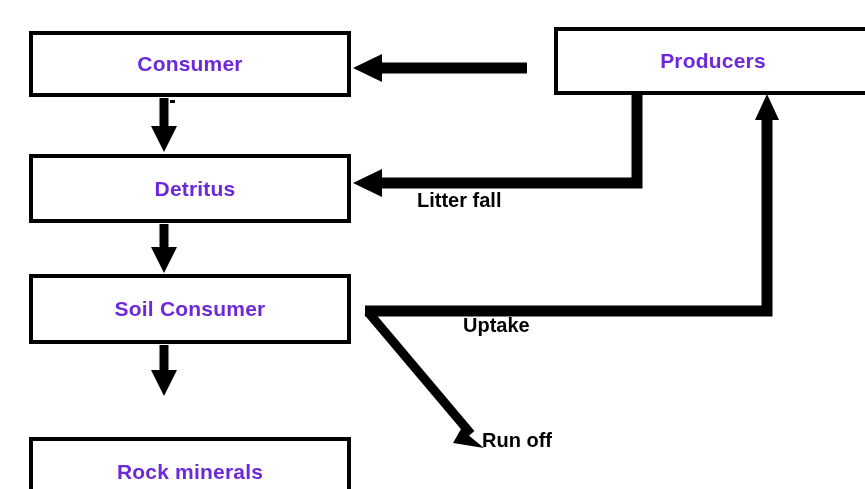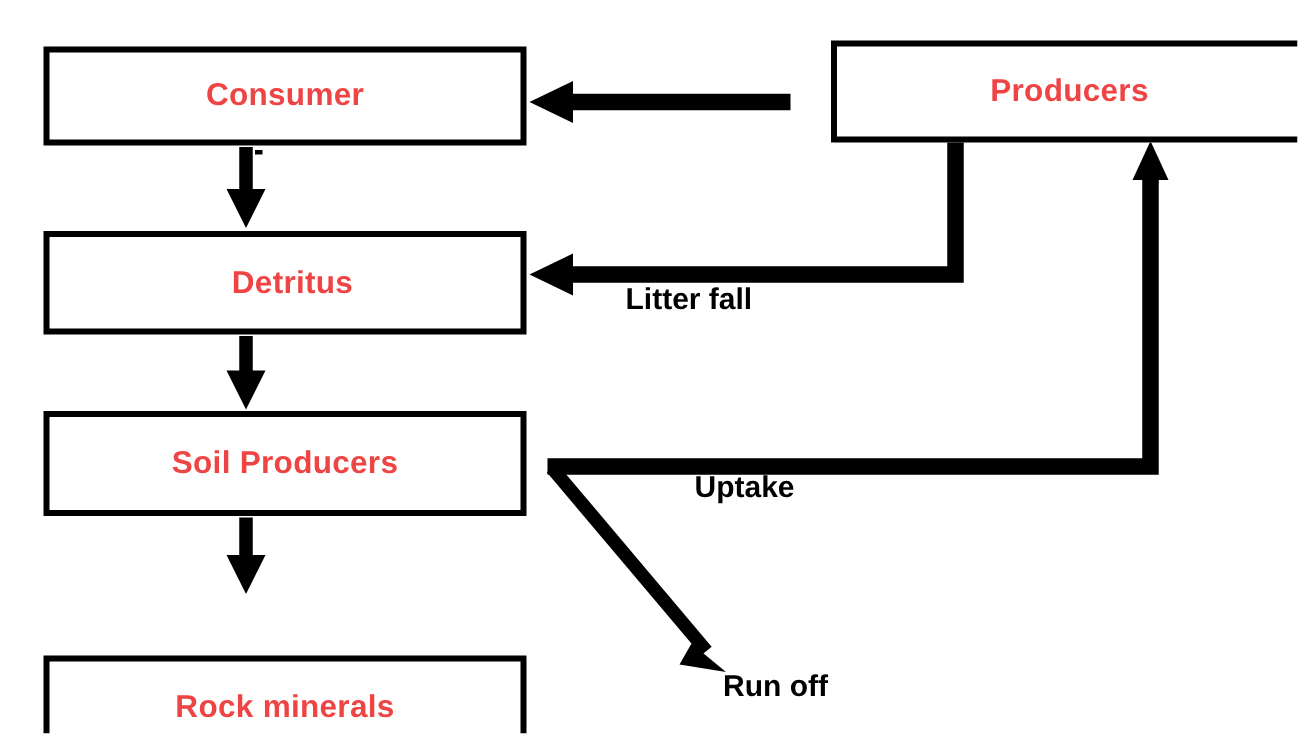--- a/index.html
+++ b/index.html
@@ -23,21 +23,21 @@
     border: 4px solid #000000;
     background: #ffffff;
     display: flex;
     align-items: center;
     justify-content: center;
   }
   .node-label {
     font-family: "Liberation Sans", sans-serif;
     font-weight: bold;
     font-size: 21px;
-    color: #ef4444;
+    color: #6d28d9;
     letter-spacing: 0.2px;
     white-space: nowrap;
   }
   .edge-label {
     position: absolute;
     font-family: "Liberation Sans", sans-serif;
     font-weight: bold;
     font-size: 20px;
     color: #000000;
     white-space: nowrap;
@@ -108,30 +108,30 @@
 
   <div class="node-box" style="left:29px; top:31px; width:322px; height:66px;">
     <span class="node-label">Consumer</span>
   </div>
 
   <div class="node-box" style="left:29px; top:154px; width:322px; height:69px;padding-left:10px;">
     <span class="node-label">Detritus</span>
   </div>
 
   <div class="node-box" style="left:29px; top:274px; width:322px; height:70px;">
-    <span class="node-label">Soil Producers</span>
+    <span class="node-label">Soil Consumer</span>
   </div>
 
   <div class="node-box" style="left:29px; top:396px; width:322px; height:69px;margin-top:41px;">
     <span class="node-label">Rock minerals</span>
   </div>
 
   <div class="node-box" style="left:554px; top:27px; width:318px; height:68px;">
     <span class="node-label">Producers</span>
   </div>
 
   <div class="edge-label" style="left:417px; top:141px;">Litter fall</div>
 
   <div class="edge-label" style="left:463px; top:266px;">Uptake</div>
 
-  <div class="edge-label" style="left:482px; top:399px;">Run off</div>
+  <div class="edge-label" style="left:482px; top:381px;">Run off</div>
 
 </div>
 
 </body></html>

